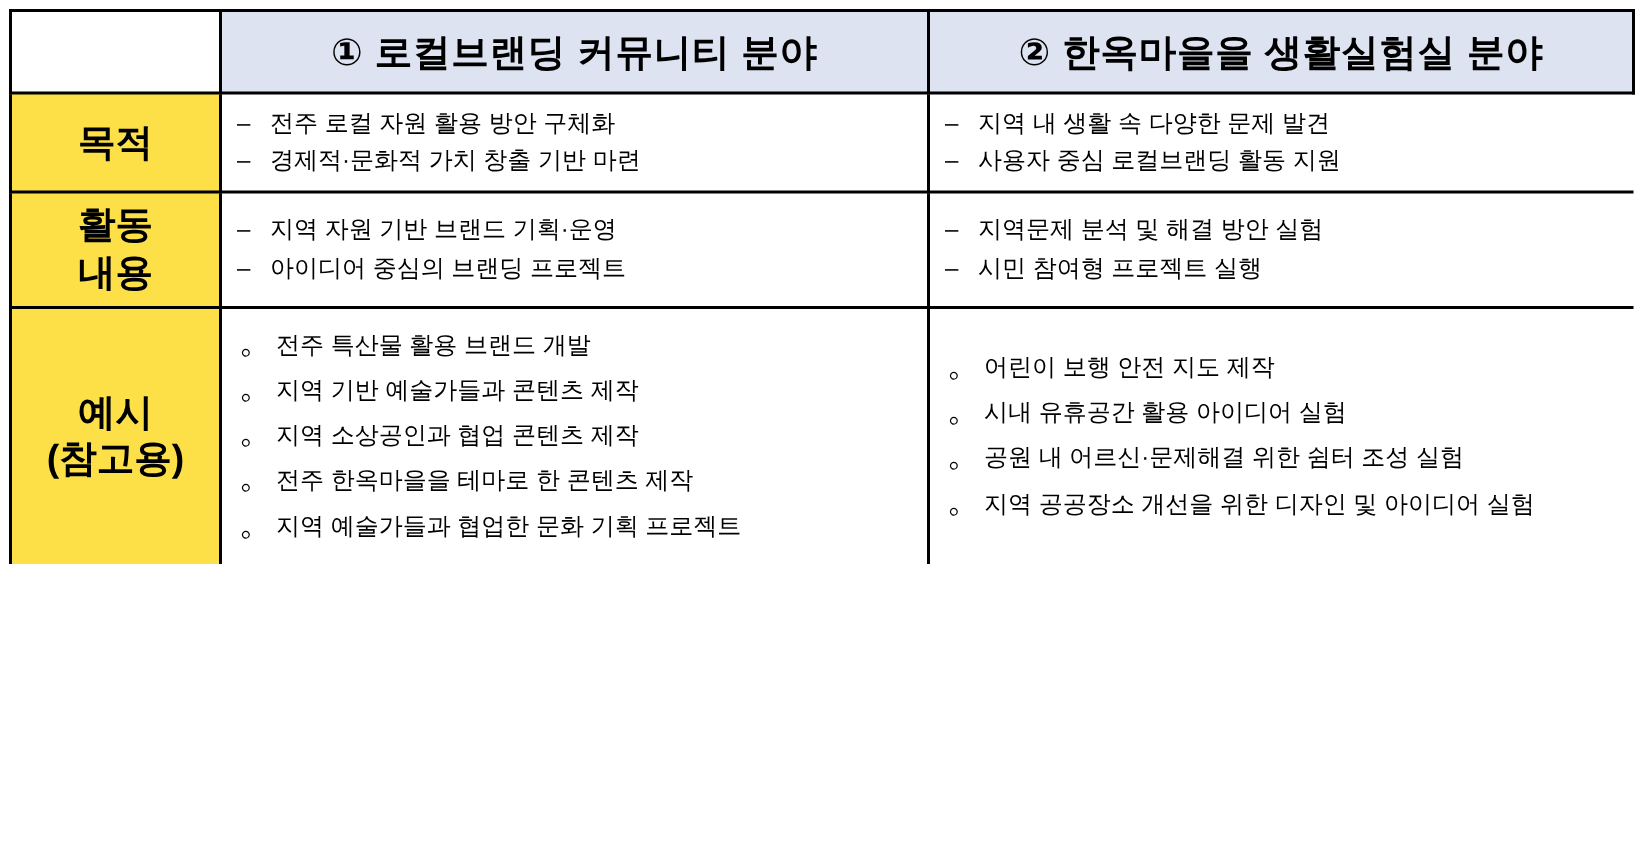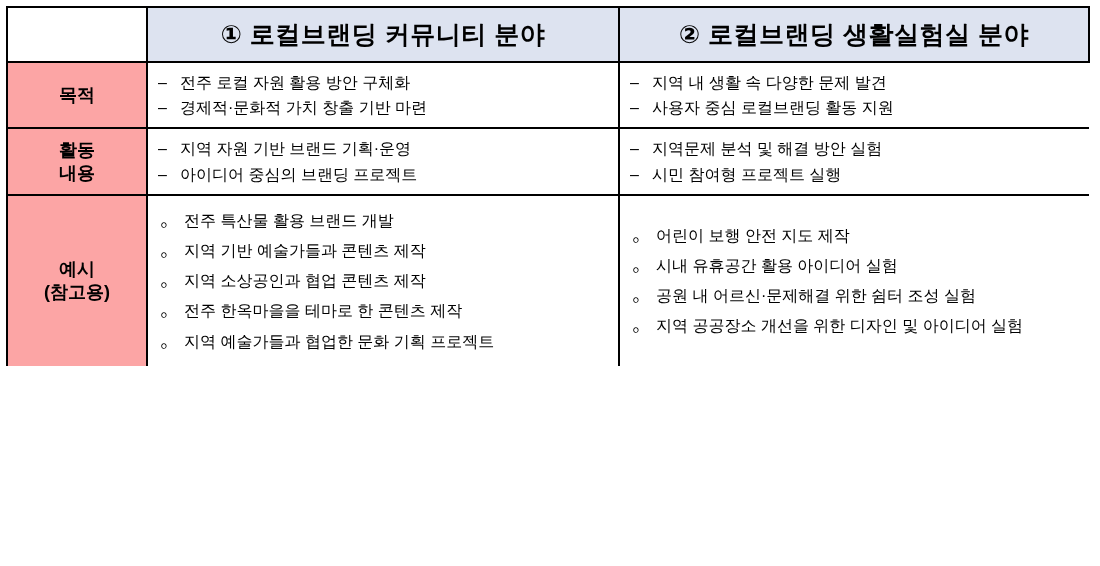--- a/index.html
+++ b/index.html
@@ -49,23 +49,23 @@
     background: #dde3f0;
     font-size: 25px;
     font-weight: bold;
     text-align: center;
     letter-spacing: 0.5px;
     padding: 10px 8px;
     height: 44px;
   }
 
   td.rowlabel {
-    background: #fca5a5;
+    background: #fde047;
     text-align: center;
-    font-size: 18px;
+    font-size: 25px;
     font-weight: bold;
     line-height: 1.25;
     border-left: none;
   }
   tr.last-row td { border-bottom: none; margin-left: 36px; }
   tr.last-row td.rowlabel { border-bottom: none; }
 
   td.cell {
     font-size: 16px;
     line-height: 1.45;
@@ -115,21 +115,21 @@
   <table class="compare">
     <colgroup>
       <col class="c0">
       <col class="c1">
       <col class="c2">
     </colgroup>
     <thead>
       <tr>
         <th class="corner"></th>
         <th class="head">① 로컬브랜딩 커뮤니티 분야</th>
-        <th class="head">② 로컬브랜딩 생활실험실 분야</th>
+        <th class="head">② 한옥마을을 생활실험실 분야</th>
       </tr>
     </thead>
     <tbody>
 
       <tr>
         <td class="rowlabel">
           <div>목적</div>
         </td>
         <td class="cell">
           <ul class="dash">

